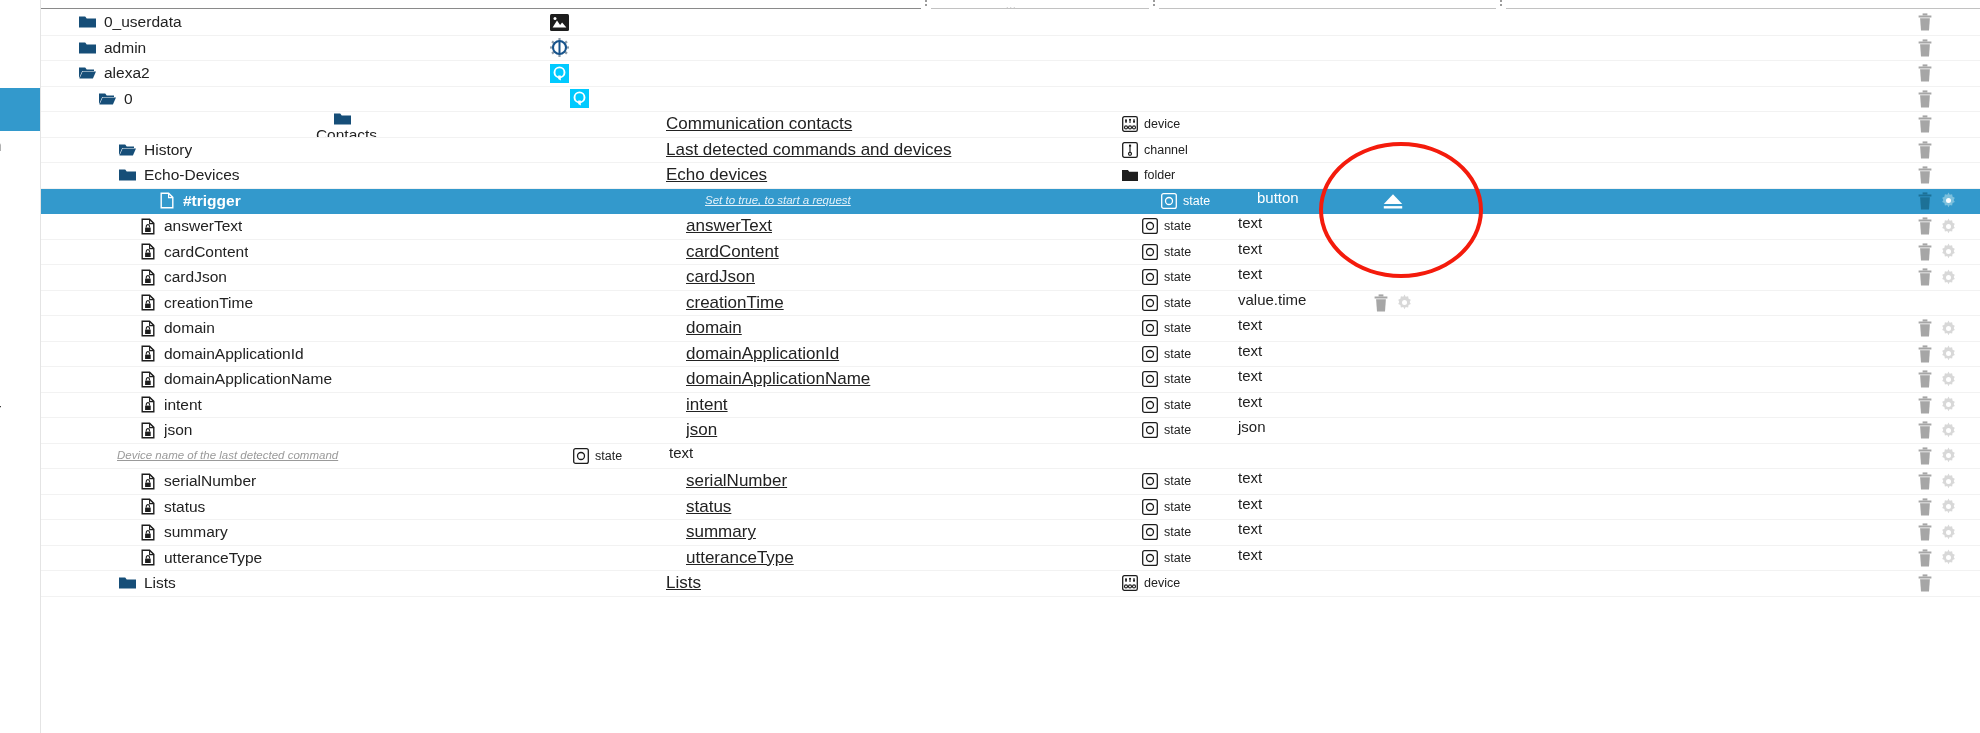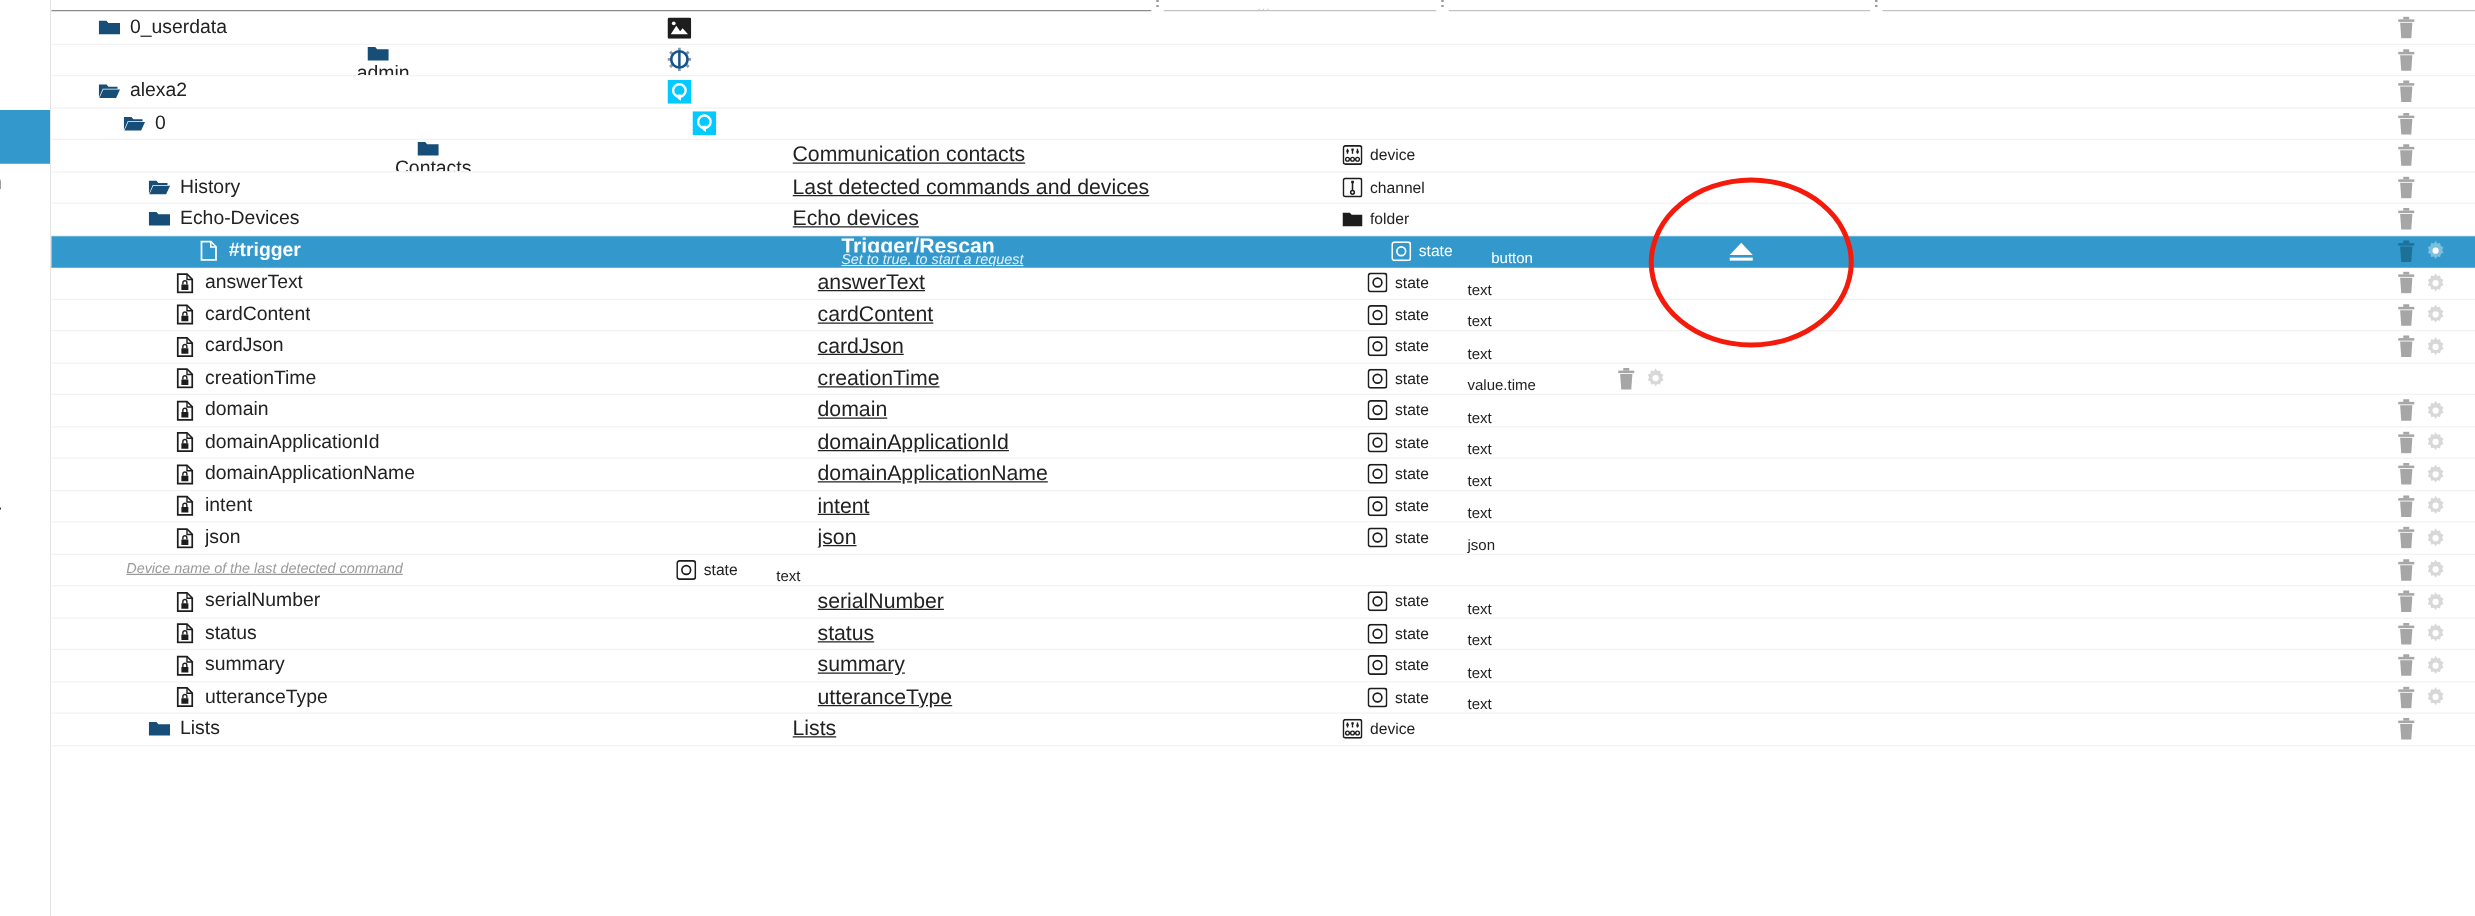--- a/index.html
+++ b/index.html
@@ -36,23 +36,24 @@
   .fline{position:absolute;bottom:1px;height:1px;background:#8a8a8a;}
   .fline.light{background:#c2c2c2;}
   .fsep{position:absolute;top:0;width:2px;height:8px;
         background:repeating-linear-gradient(to bottom,#9b9b9b 0 2px,transparent 2px 4px);}
   .fdots{position:absolute;top:0px;font-size:9px;color:#c8c8c8;letter-spacing:1px;}
 
   
   .rows{position:absolute;left:0;top:10px;width:1939px;}
   .row{
     position:relative;height:25.5px;width:1939px;
-    display:flex;align-items:flex-end;
+    display:flex;align-items:flex-start;
     border-bottom:1px solid #f2f2f2;
     box-sizing:border-box;
+    gap:16px;
   }
   .row.sel{background:#3399cc;color:#fff;border-bottom:1px solid #3399cc;padding-left:19px;}
 
   
   .c-name{
     position:relative;width:455px;min-width:455px;height:100%;
     display:flex;align-items:center;overflow:hidden;
   }
   .tw-icon{
     width:17px;height:17px;min-width:17px;margin-right:8px;
@@ -78,21 +79,21 @@
   .d-sub{font-size:11.5px;line-height:13px;font-style:italic;color:#9a9a9a;
          white-space:nowrap;overflow:hidden;text-overflow:ellipsis;text-decoration:underline;}
   .row.sel .d-sub{color:#e3f1fa;}
 
   
   .c-type{
     width:80px;min-width:80px;height:100%;
     display:flex;align-items:center;gap:6px;
   }
   .t-label{font-size:12.5px;}
-  .c-role{width:120px;min-width:120px;font-size:12px;margin-top:15px;}
+  .c-role{width:120px;min-width:120px;font-size:15px;}
 
   
   .c-val{flex:1;height:100%;display:flex;align-items:center;
          justify-content:flex-end;padding-right:18px;box-sizing:border-box;}
   .valtxt{font-size:13.5px;color:#3c3c3c;white-space:nowrap;}
   .ejectwrap{
     position:absolute;left:1330px;top:0;height:25.5px;
     display:flex;align-items:center;justify-content:center;width:44px;
   }
 
@@ -167,21 +168,21 @@
             <span class="ic-trash">
               <svg width="14" height="18" viewBox="0 0 14 18">
                 <rect x="0.6" y="2.5" width="12.8" height="2" fill="#a6a6a6"></rect>
                 <path fill="#a6a6a6" d="M4.6 0.4h4.8v2.1H4.6z"></path>
                 <path fill="#a6a6a6" d="M2.1 5.2h9.8l-0.9 12.4H3z"></path>
               </svg>
             </span>
           </div>
         </div>
         <div class="row">
-          <div class="c-name" style="padding-left: 38px; flex-direction: column;">
+          <div class="c-name" style="padding-left: 38px;">
             <span class="tw-icon">
               <svg width="17" height="14" viewBox="0 0 17 14">
                 <path fill="#164e78" d="M0 1.6h6.2l1.5 1.8H17v9.0H0z"></path>
               </svg>
             </span>
             <span class="nm">admin</span>
           </div>
           <div class="c-adapter">
             <span>
               <svg width="19" height="19" viewBox="0 0 19 19">
@@ -407,21 +408,20 @@
             <span class="tw-icon">
               <svg width="14" height="17" viewBox="0 0 14 17">
                 <path fill="none" stroke="#ffffff" stroke-width="1.4" d="M1.2 1.2h7.4l4.2 4.2v10.4H1.2z"></path>
                 <path fill="none" stroke="#ffffff" stroke-width="1.2" d="M8.6 1.4v4.2h4.1"></path>
               </svg>
             </span>
             <span class="nm">#trigger</span>
           </div>
           <div class="c-adapter"></div>
           <div class="c-desc">
-            <div class="d-main">Trigger/Rescan</div>
             <div class="d-sub">Set to true, to start a request</div>
           </div>
           <div class="c-type">
             <span>
               <svg width="16" height="16" viewBox="0 0 16 16">
                 <rect x="0.7" y="0.7" width="14.6" height="14.6" rx="1.9" fill="none" stroke="#ffffff" stroke-width="1.3"></rect>
                 <circle cx="8" cy="8" r="3.5" fill="none" stroke="#ffffff" stroke-width="1.3"></circle>
               </svg>
             </span>
             <span class="t-label">state</span>

